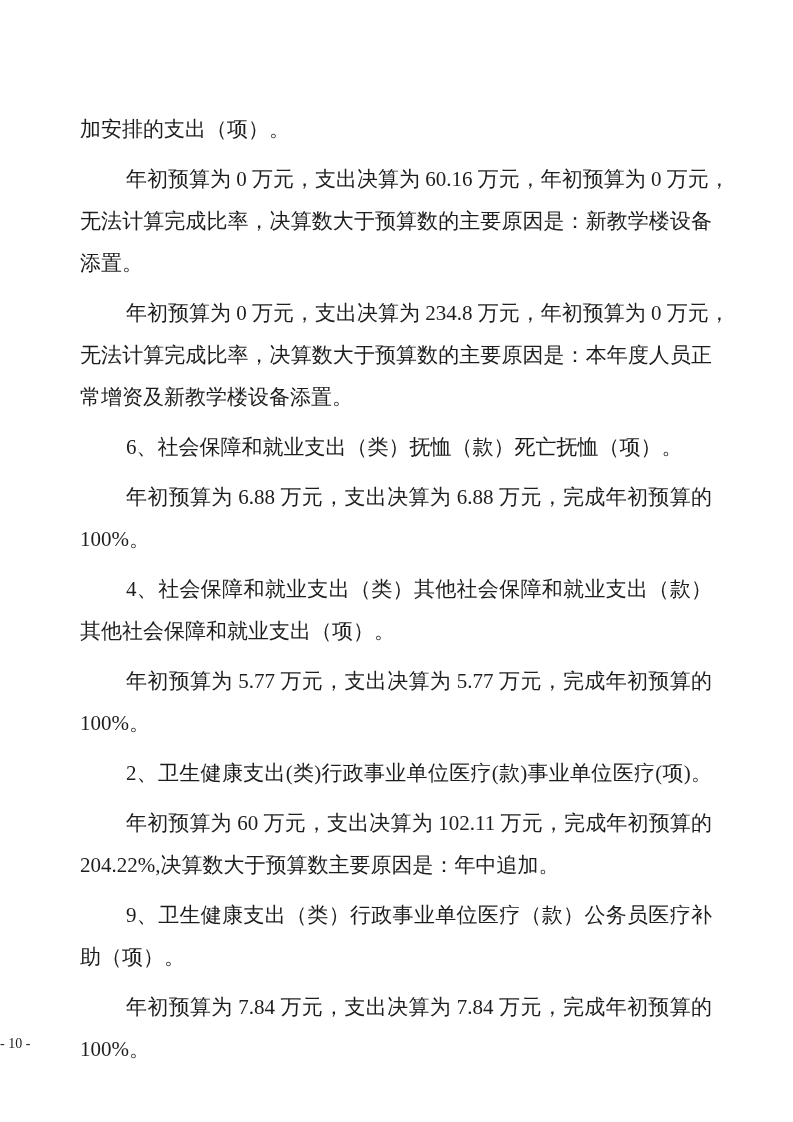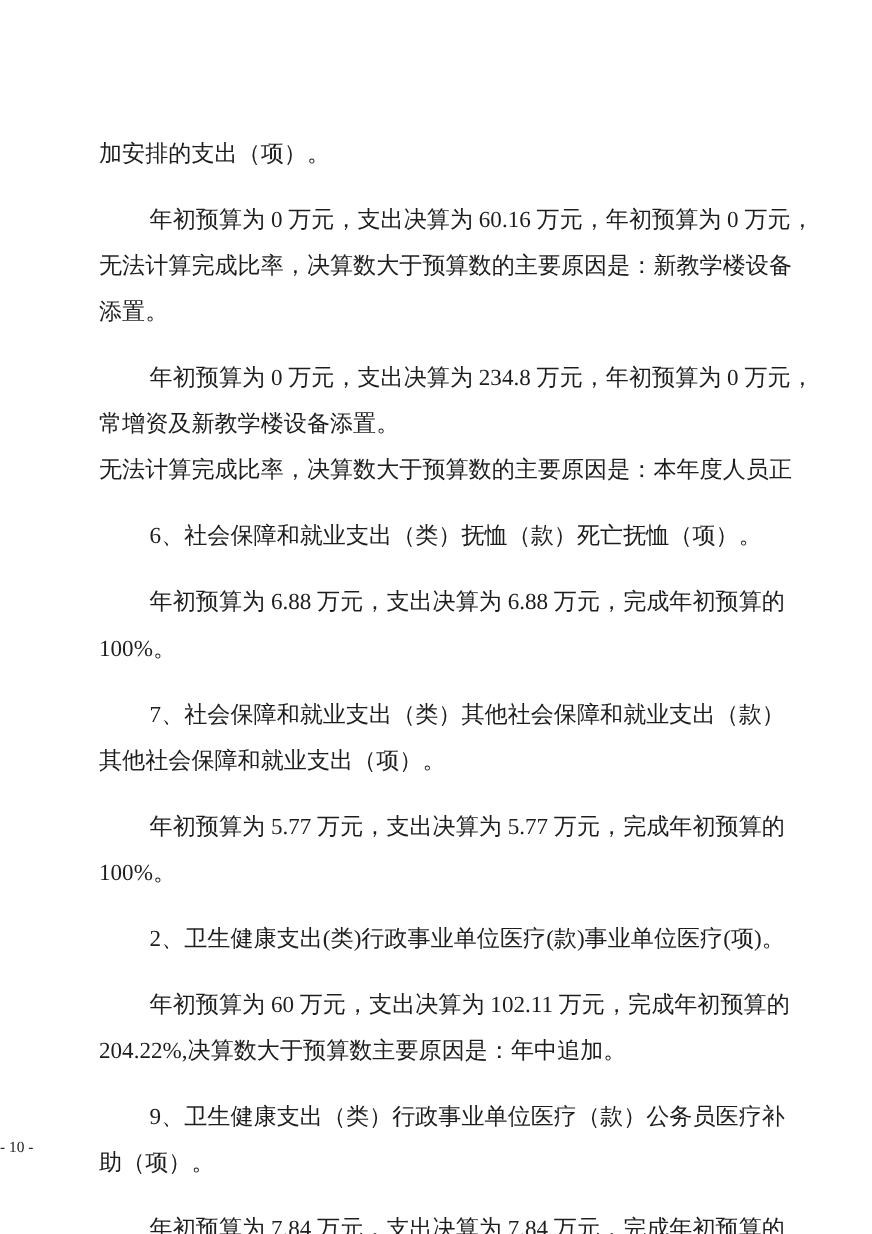--- a/index.html
+++ b/index.html
@@ -13,21 +13,21 @@
   }
   .page {
     position: absolute; inset: 0;
     background: #ffffff;
   }
   .body-text {
     position: absolute;
     left: 72px; top: 100px;
     width: 648px;
   }
-  .para { margin: 18px; padding: 0; }
+  .para { margin: 8px; padding: 0; }
   .ln {
     font-size: 21px;
     line-height: 42px;
     height: 42px;
     white-space: nowrap;
     text-align: left;
   }
   
   .ln.j {
     text-align: justify;
@@ -59,35 +59,35 @@
 
     <div class="para">
       <div class="ln j i">年初预算为 0 万元，支出决算为 60.16 万元，年初预算为 0 万元，</div>
       <div class="ln j">无法计算完成比率，决算数大于预算数的主要原因是：新教学楼设备</div>
       <div class="ln">添置。</div>
     </div>
 
 
     <div class="para">
       <div class="ln j i">年初预算为 0 万元，支出决算为 234.8 万元，年初预算为 0 万元，</div>
+      <div class="ln j">无法计算完成比率，决算数大于预算数的主要原因是：本年度人员正</div>
       <div class="ln">常增资及新教学楼设备添置。</div>
-      <div class="ln j">无法计算完成比率，决算数大于预算数的主要原因是：本年度人员正</div>
     </div>
 
     <div class="para">
       <div class="ln i">6、社会保障和就业支出（类）抚恤（款）死亡抚恤（项）。</div>
     </div>
 
     <div class="para">
       <div class="ln j i">年初预算为 6.88 万元，支出决算为 6.88 万元，完成年初预算的</div>
       <div class="ln">100%。</div>
     </div>
 
     <div class="para">
-      <div class="ln j i">7、社会保障和就业支出（类）其他社会保障和就业支出（款）</div>
+      <div class="ln j i">4、社会保障和就业支出（类）其他社会保障和就业支出（款）</div>
       <div class="ln">其他社会保障和就业支出（项）。</div>
     </div>
 
     <div class="para">
       <div class="ln j i">年初预算为 5.77 万元，支出决算为 5.77 万元，完成年初预算的</div>
       <div class="ln">100%。</div>
     </div>
 
     <div class="para">
       <div class="ln j i">2、卫生健康支出(类)行政事业单位医疗(款)事业单位医疗(项)。</div>

